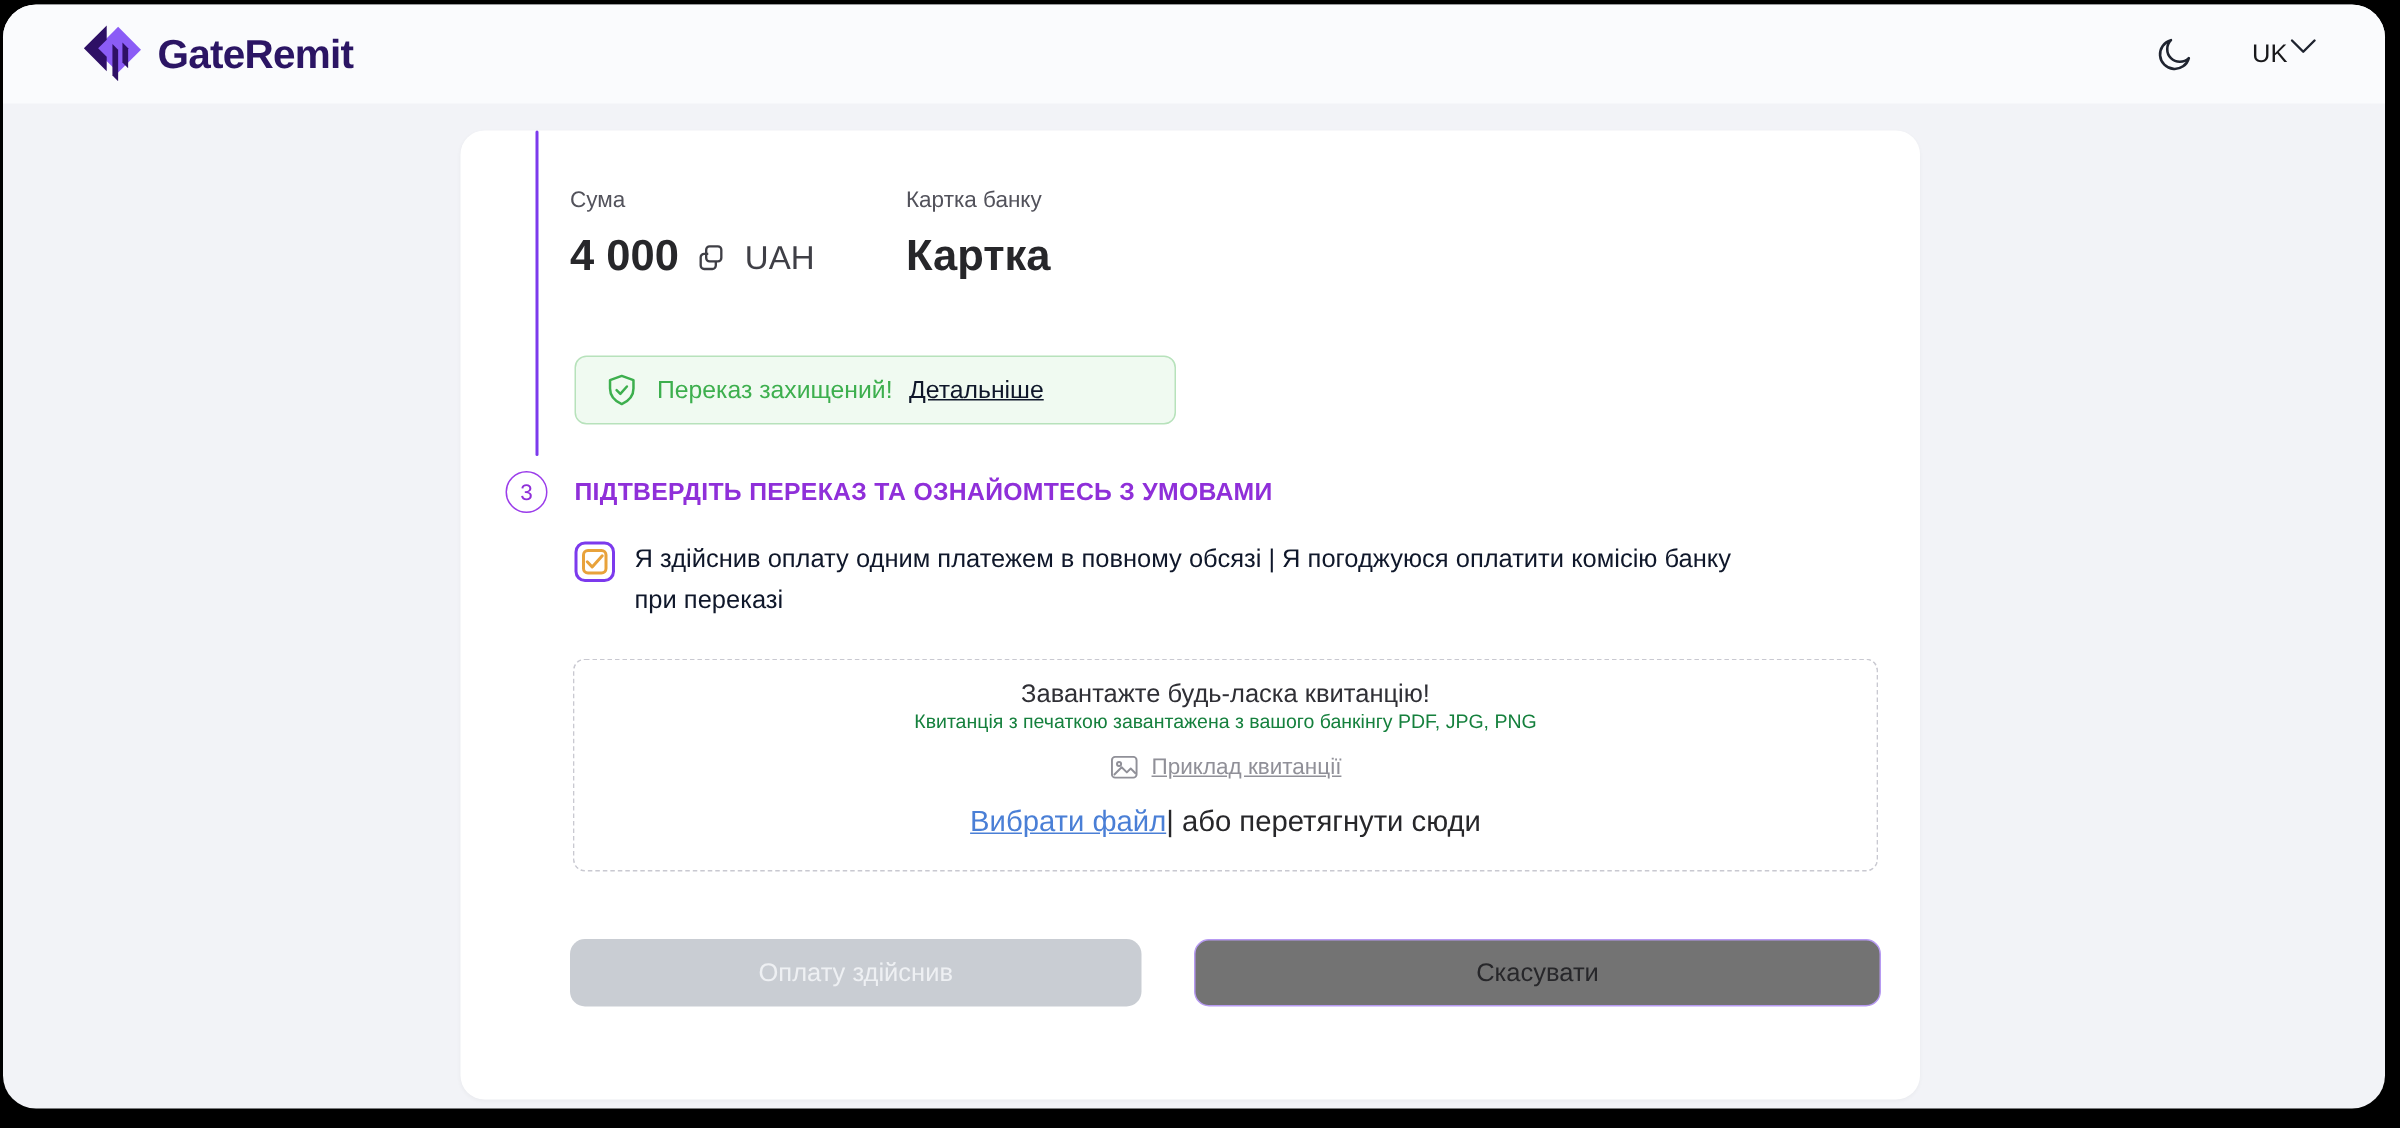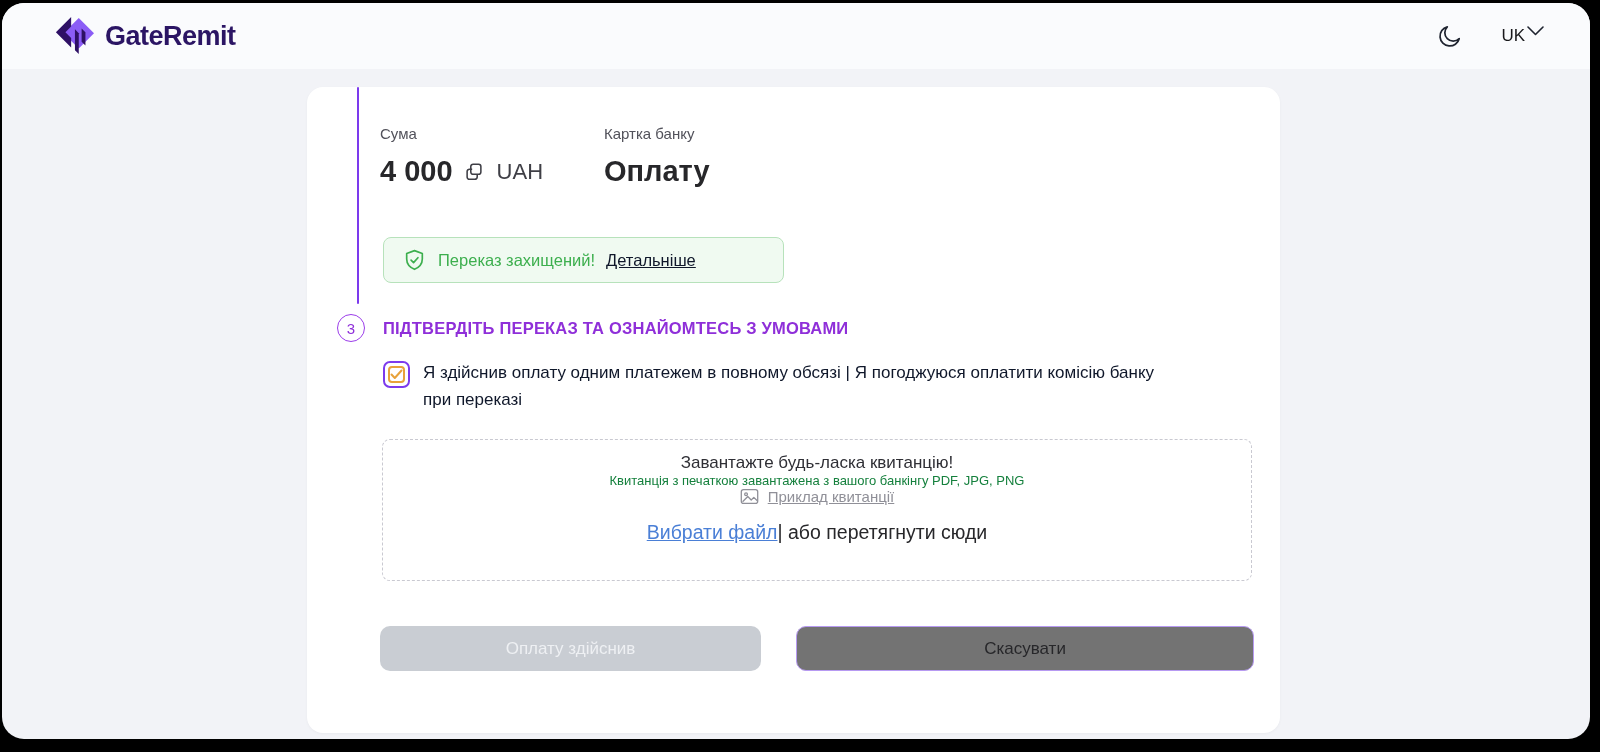--- a/index.html
+++ b/index.html
@@ -66,21 +66,21 @@
   }
   .confirm-label{ width:762px; font-size:17px; line-height:27px; color:#0f172a; }
 
   .upload-box{
     position:absolute; left:75px; top:352px; width:870px; height:142px;
     border:1.5px dashed #c9c9d1; border-radius:8px; background:#fff;
     text-align:center; padding-top:13px; cursor:pointer;
   }
   .up-title{ font-size:17px; color:#2f2f35; }
   .up-sub{ font-size:13px; color:#15803d; margin-top:0; }
-  .up-example{ display:inline-flex; align-items:center; gap:9px;
+  .up-example{ margin-top:15px; display:inline-flex; align-items:center; gap:9px;
                color:#909098; font-size:15px; cursor:pointer; }
   .up-example-link{ text-decoration:underline; }
   .up-choose{ margin-top:12px; font-size:19.5px; color:#27272a; }
   .up-choose-link{ color:#4a7fd6; text-decoration:underline; cursor:pointer; }
 
   .btn{ position:absolute; top:539px; height:45px; border-radius:10px;
         font-size:17px; font-family:inherit; display:flex; align-items:center;
         justify-content:center; }
   .btn-submit{ left:73px; width:381px; background:#c9cdd3; color:#eef0f3; border:none; }
   .btn-cancel{ left:489px; width:458px; background:#737373; border:1.5px solid #b79af2;
@@ -135,21 +135,21 @@
             <path d="M15.5 14.5 v3 a2.5 2.5 0 0 1 -2.5 2.5 h-6 a2.5 2.5 0 0 1 -2.5 -2.5 v-6 a2.5 2.5 0 0 1 2.5 -2.5 h3"></path>
           </svg>
         </span>
         <span class="currency">UAH</span>
       </div>
     </div>
 
     <div class="col col-card">
       <div class="field-label">Картка банку</div>
       <div class="field-value-row">
-        <span class="big-value">Оплату</span>
+        <span class="big-value">Картка</span>
       </div>
     </div>
 
     <div class="protect-banner">
       <span>
         <svg width="25" height="25" viewBox="0 0 24 24" fill="none" stroke="#3daf4e" stroke-width="1.6" stroke-linecap="round" stroke-linejoin="round">
           <path d="M12 2.5 L19.5 5.2 V10.5 C19.5 15.3 16.3 18.6 12 20.5 C7.7 18.6 4.5 15.3 4.5 10.5 V5.2 Z"></path>
           <polyline points="8.7,11.6 11.1,14 15.3,9.3"></polyline>
         </svg>
       </span>

